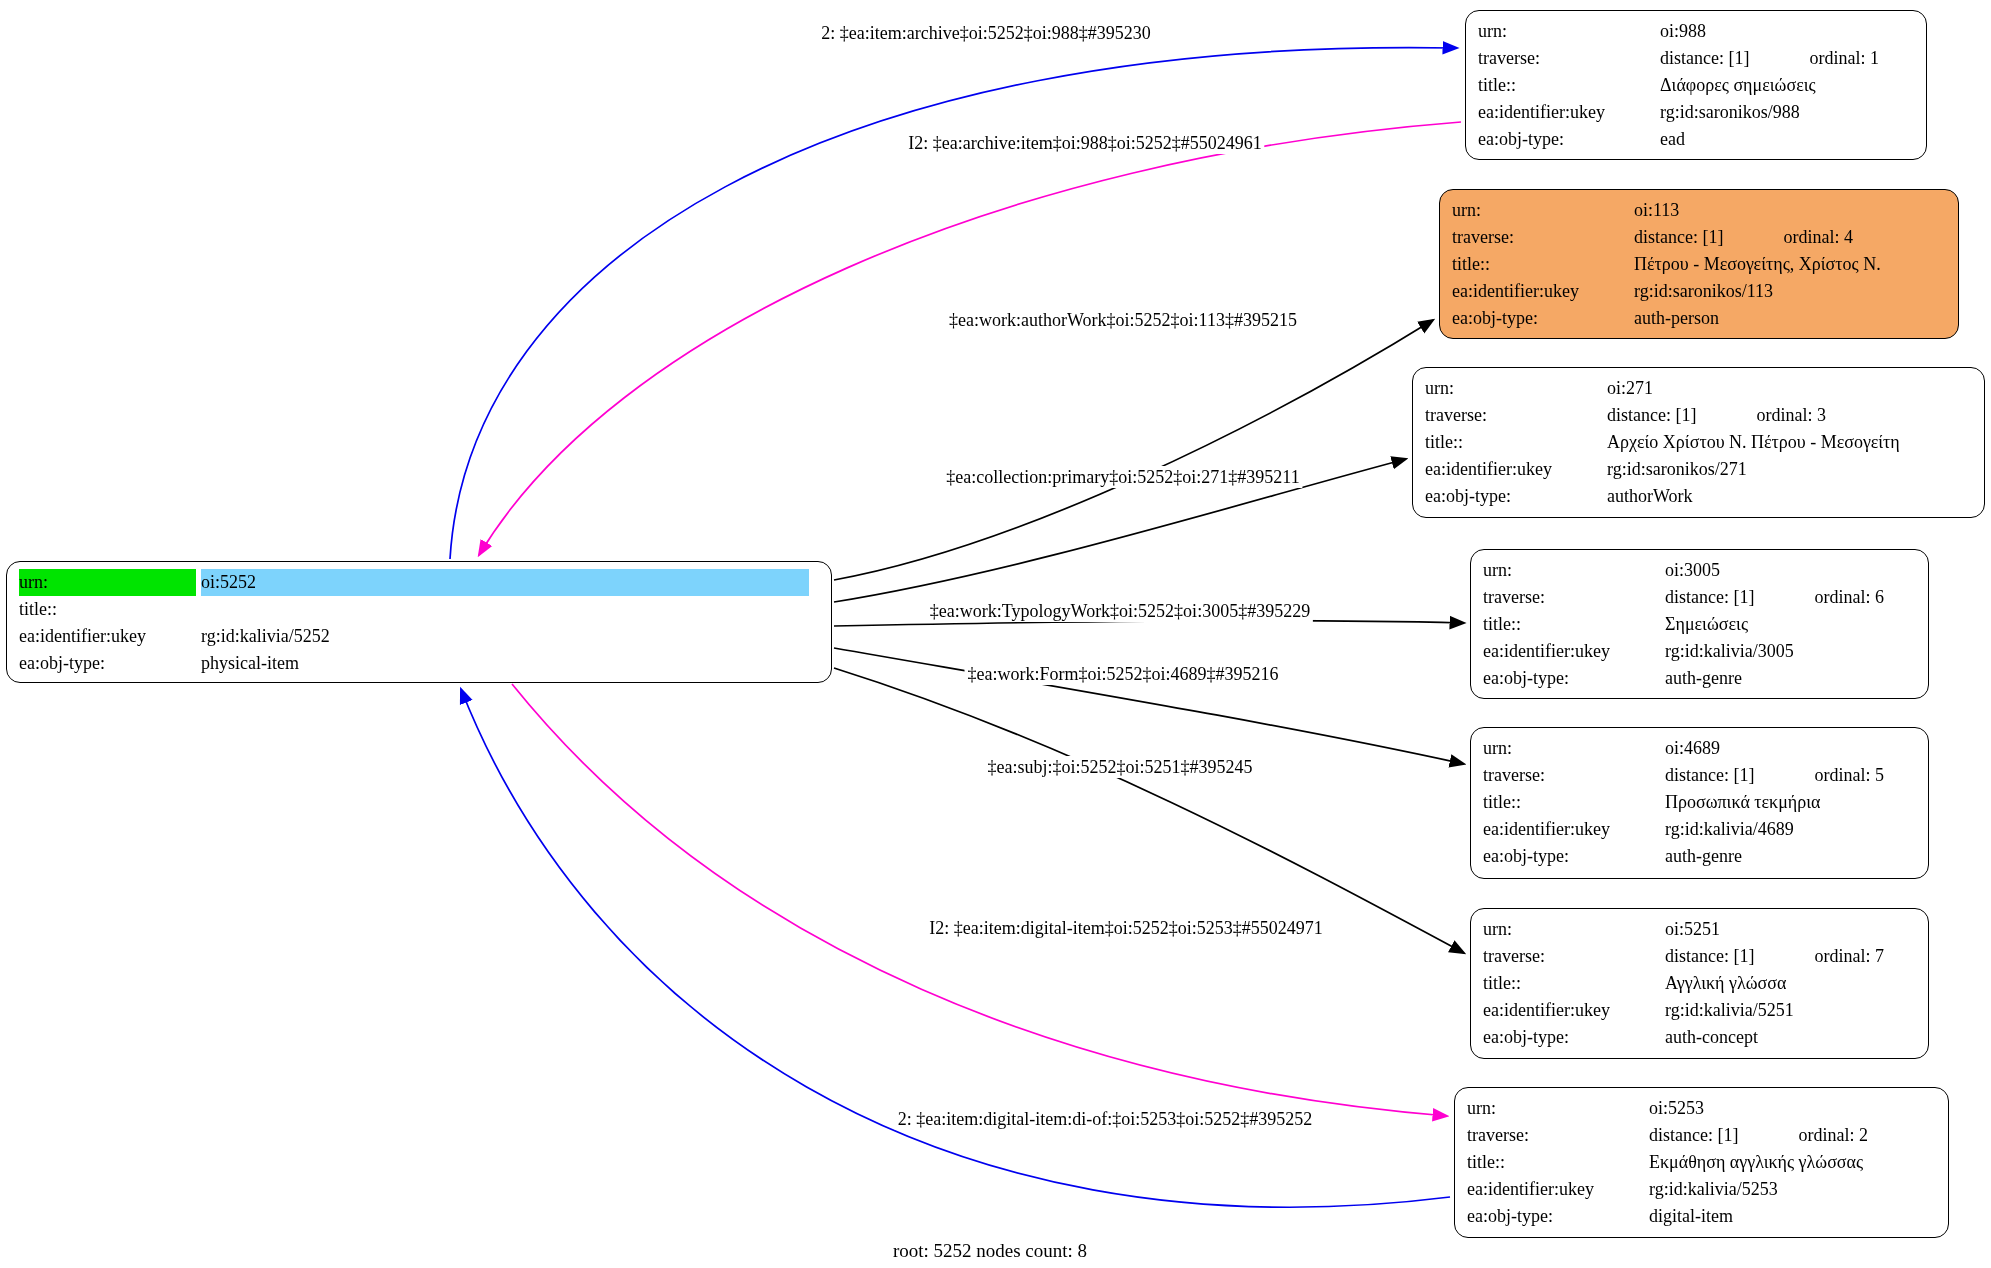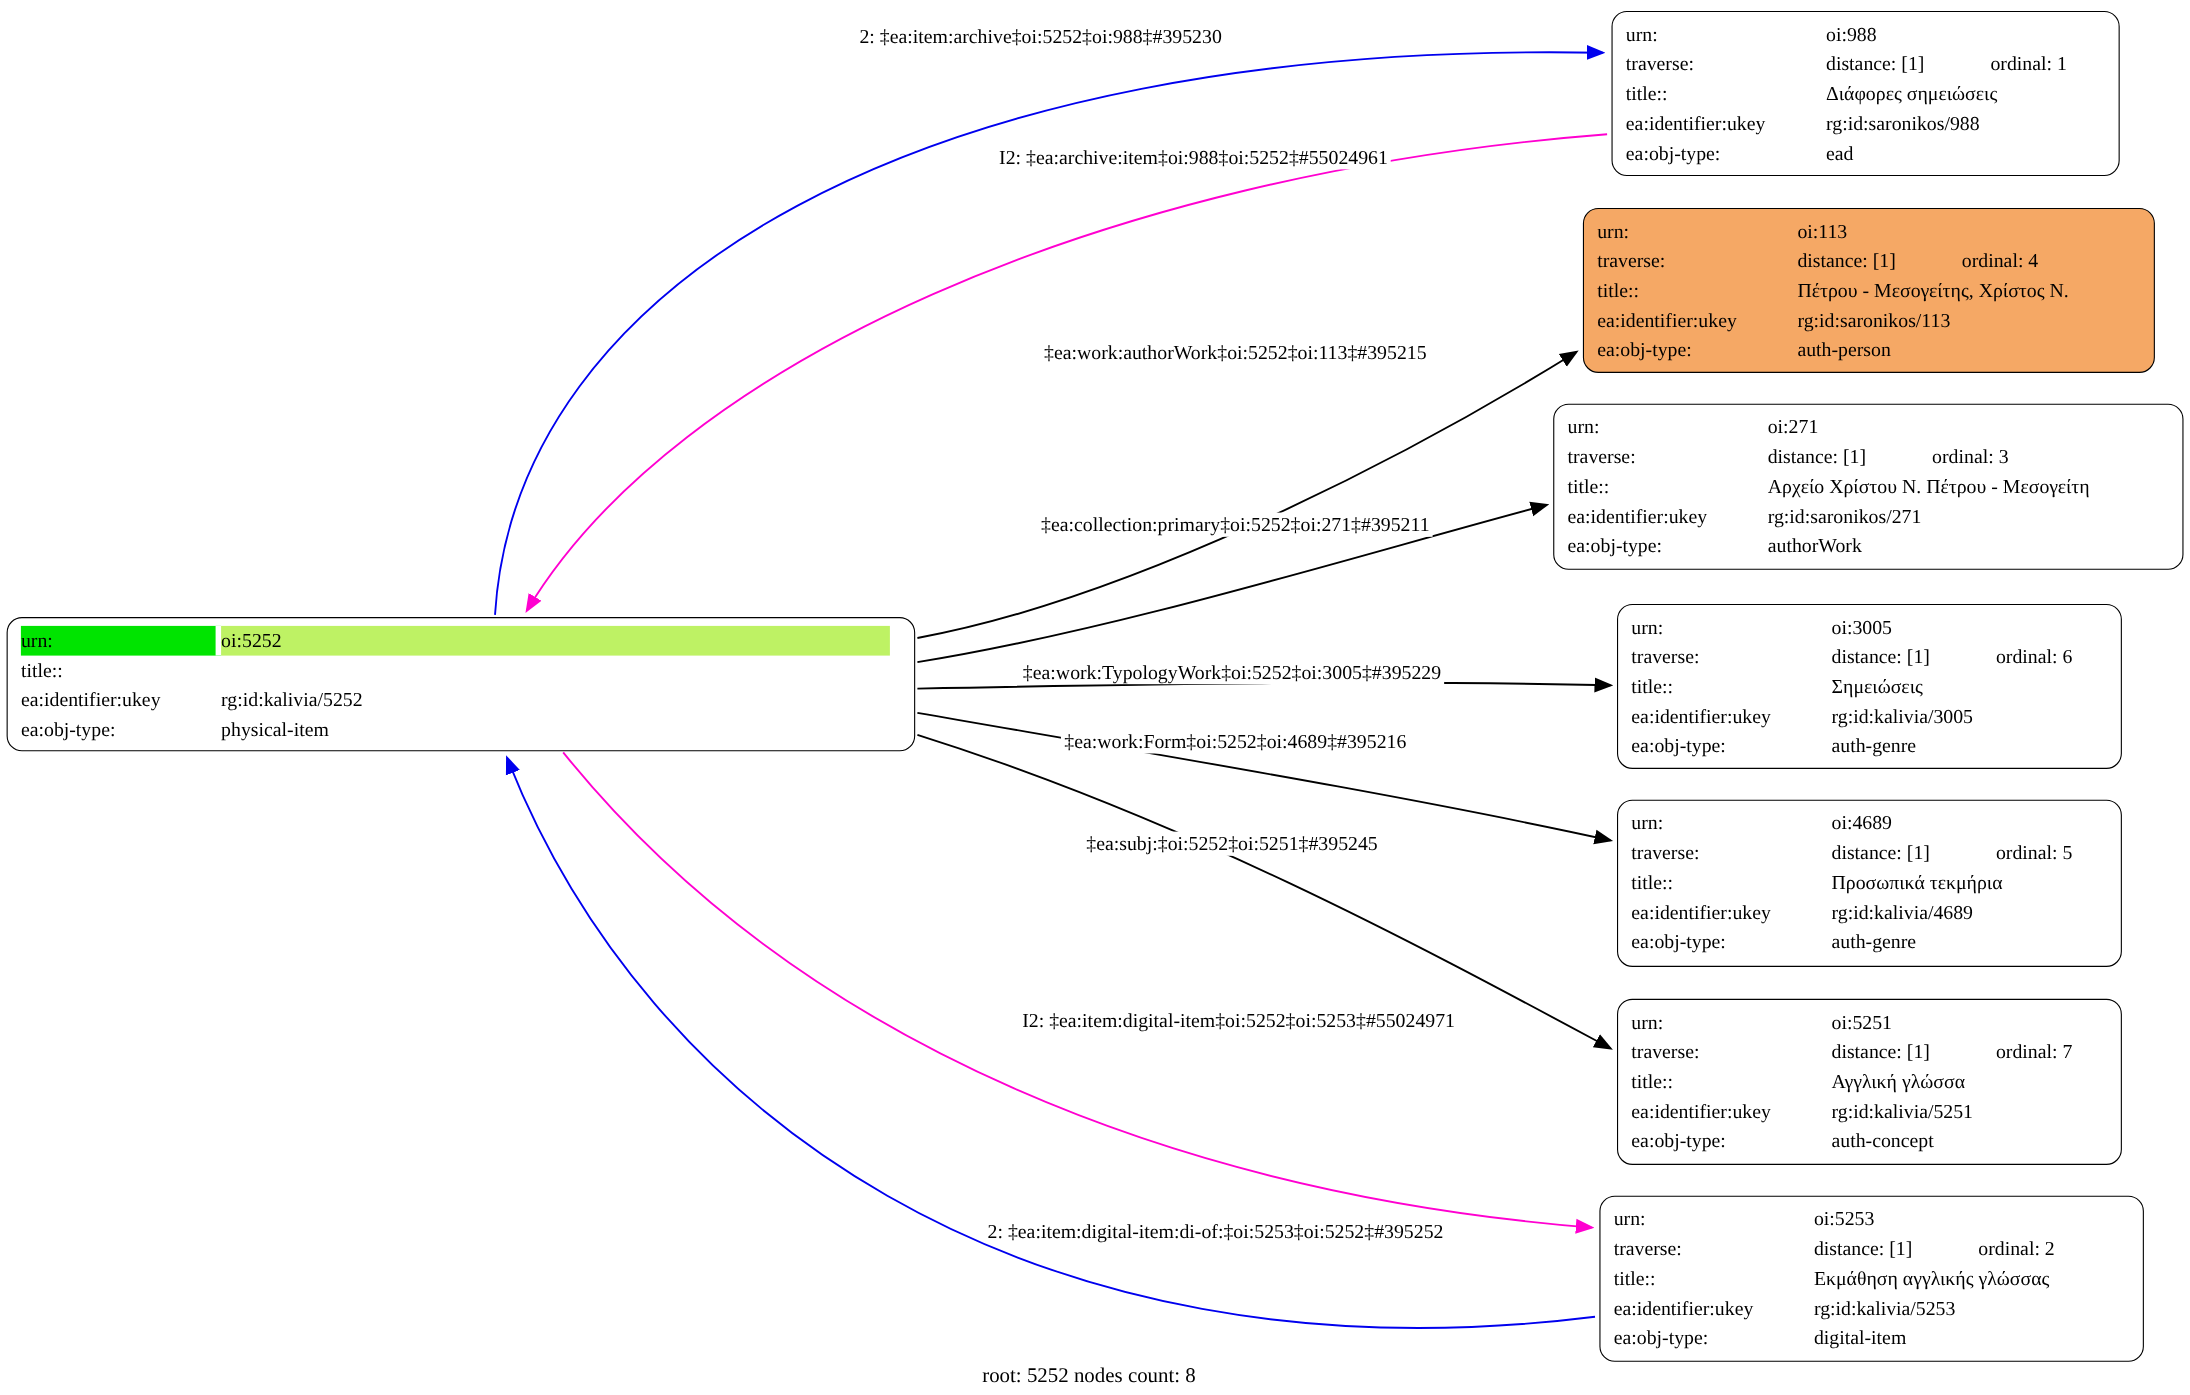--- a/index.html
+++ b/index.html
@@ -30,21 +30,21 @@
   .row { display:flex; height:27px; line-height:27px; white-space:nowrap; }
   .root .row { height:27px; }
   .lbl { flex:0 0 182px; }
   .val { flex:1 1 auto; white-space:nowrap; overflow:hidden; }
   .trav { display:flex;align-items:flex-end; }
   .ord { margin-left:60px; }
   .root-urn-row .lbl {
     background:#00e400;
     box-shadow: inset -5px 0 0 #ffffff; 
   }
-  .root-urn-row .val { background:#bef264; }
+  .root-urn-row .val { background:#7dd3fc; }
   .edge-label {
     position:absolute;
     transform:translateX(-50%);
     white-space:nowrap;
     font-size:18px;
     line-height:22px;
     background:#ffffff;
     padding:0 3px;
   }
   .caption {
@@ -84,21 +84,21 @@
 
     <path d="M 834 648 C 1052 686, 1282 724, 1464 764" fill="none" stroke="#000" stroke-width="1.7" marker-end="url(#arr-black)"></path>
 
     <path d="M 834 668 C 1082 746, 1302 866, 1464 953" fill="none" stroke="#000" stroke-width="1.7" marker-end="url(#arr-black)"></path>
 
     <path d="M 512 684 C 728 952, 1076 1086, 1447 1116" fill="none" stroke="#ff00d0" stroke-width="1.7" marker-end="url(#arr-magenta)"></path>
 
     <path d="M 1450 1197 C 928 1262, 586 1008, 461 689" fill="none" stroke="#0000ee" stroke-width="1.7" marker-end="url(#arr-blue)"></path>
   </svg>
 
-  <div class="edge-label" style="left:946px;  top:22px;">2: ‡ea:item:archive‡oi:5252‡oi:988‡#395230</div>
+  <div class="edge-label" style="left:986px;  top:22px;">2: ‡ea:item:archive‡oi:5252‡oi:988‡#395230</div>
   <div class="edge-label" style="left:1085px; top:132px;text-align:center;">I2: ‡ea:archive:item‡oi:988‡oi:5252‡#55024961</div>
   <div class="edge-label" style="left:1123px; top:309px;">‡ea:work:authorWork‡oi:5252‡oi:113‡#395215</div>
   <div class="edge-label" style="left:1123px; top:466px;">‡ea:collection:primary‡oi:5252‡oi:271‡#395211</div>
   <div class="edge-label" style="left:1120px; top:600px;">‡ea:work:TypologyWork‡oi:5252‡oi:3005‡#395229</div>
   <div class="edge-label" style="left:1123px; top:663px;">‡ea:work:Form‡oi:5252‡oi:4689‡#395216</div>
   <div class="edge-label" style="left:1120px; top:756px;">‡ea:subj:‡oi:5252‡oi:5251‡#395245</div>
   <div class="edge-label" style="left:1126px; top:917px;">I2: ‡ea:item:digital-item‡oi:5252‡oi:5253‡#55024971</div>
   <div class="edge-label" style="left:1105px; top:1108px;">2: ‡ea:item:digital-item:di-of:‡oi:5253‡oi:5252‡#395252</div>
 
   <div class="node root" style="left:6px; top:561px; width:826px; height:122px;">

